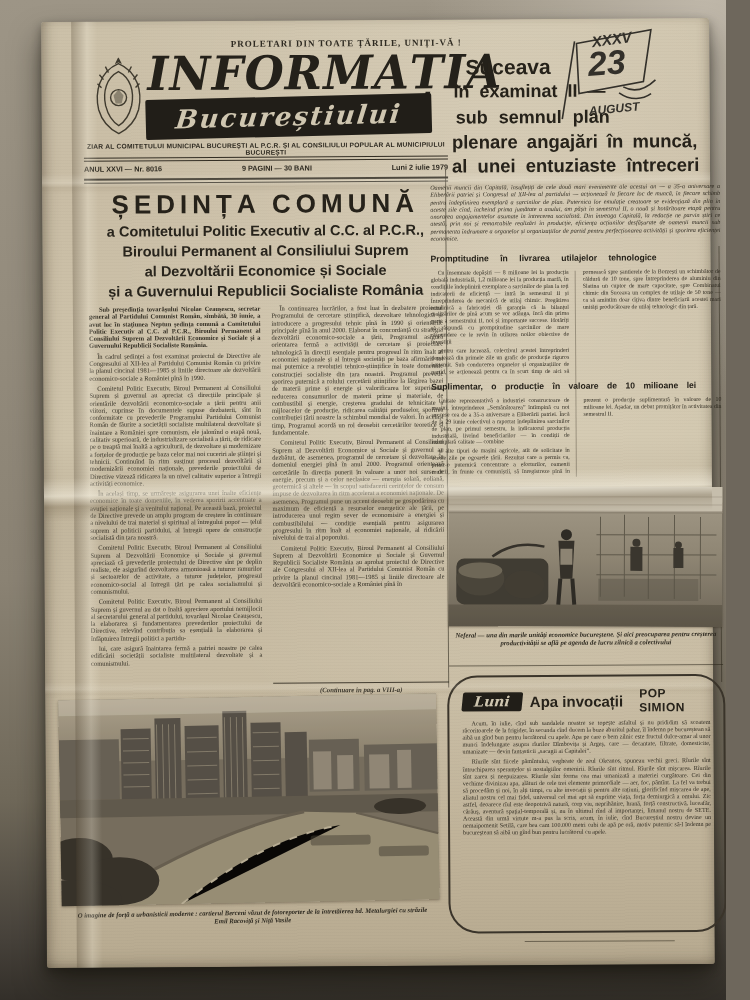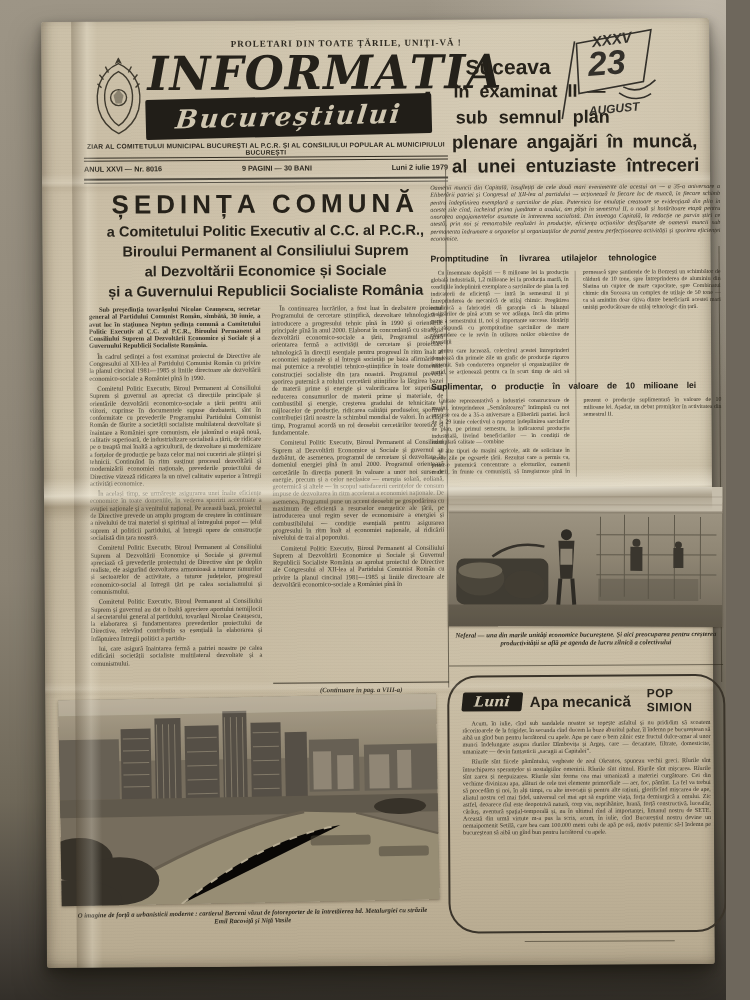--- a/index.html
+++ b/index.html
@@ -241,21 +241,21 @@
         <rect x="0" y="0" width="274" height="24" fill="rgba(238,231,212,0.42)"></rect>
         <rect x="0" y="118" width="274" height="22" fill="rgba(40,35,25,0.25)"></rect>
       </svg>
     </div>
     <div class="factory-cap">Neferal — una din marile unități economice bucureștene. Și aici preocuparea pentru creșterea productivității se află pe agenda de lucru zilnică a colectivului</div>
     <div class="rule rule-photo"></div>
 
     <div class="water-box">
       <div class="water-head">
         <span class="water-day">Luni</span>
-        <span class="water-title">Apa mecanică</span>
+        <span class="water-title">Apa invocații</span>
         <span class="water-dash"></span>
         <span class="water-author">POP SIMION</span>
       </div>
       <div class="water-body">
         <p>Acum, în iulie, cînd sub sandalele noastre se topește asfaltul și nu prididim să scoatem răcoritoarele de la frigider, în secunda cînd ducem la buze aburitul pahar, îl îndemn pe bucureștean să aibă un gînd bun pentru lucrătorul cu apele. Apa pe care o bem zilnic este fructul dulce-amar al unor munci îndelungate asupra rîurilor Dîmbovița și Argeș, care — decantate, filtrate, domesticite, umanizate — devin fantasticii „sacagii ai Capitalei”.</p>
         <p>Rîurile sînt fiicele pămîntului, vegheate de zeul Okeanos, spuneau vechii greci. Rîurile sînt întruchiparea speranțelor și nostalgiilor omenirii. Rîurile sînt ritmul. Rîurile sînt mișcarea. Rîurile sînt zarea și neepuizarea. Rîurile sînt forma cea mai umanizată a materiei curgătoare. Cei din vechime divinizau apa, alături de cele trei elemente primordiale — aer, foc, pămînt. La fel va trebui să procedăm și noi, în alți timpi, cu alte invocații și pentru alte rațiuni, glorificînd mișcarea de ape, aliatul nostru cel mai fidel, universul cel mai apt să exprime viața, forța demiurgică a omului. Zic astfel, deoarece rîul este deopotrivă natură, corp viu, neprihănire, hrană, forță constructivă, luceafăr, cărăuș, aventură spațial-temporală și, nu în ultimul rînd al importanței, limanul nostru de SETE. Această din urmă virtute m-a pus la scris, acum, în iulie, cînd Bucureștiul nostru devine un nemaipomenit Setilă, care bea cam 100.000 metri cubi de apă pe oră, motiv puternic să-l îndemn pe bucureștean să aibă un gînd bun pentru lucrătorul cu apele.</p>
       </div>
     </div>
     <div class="rule rule-end"></div>
 

